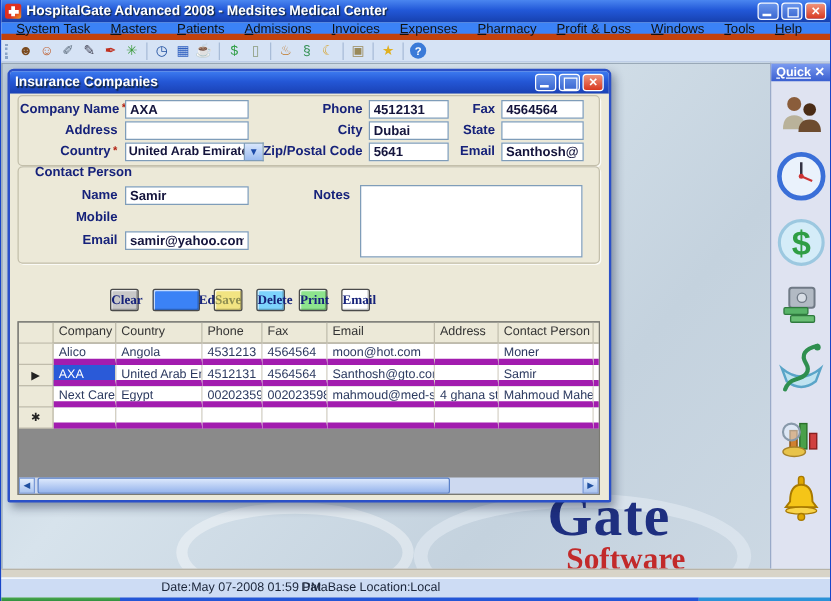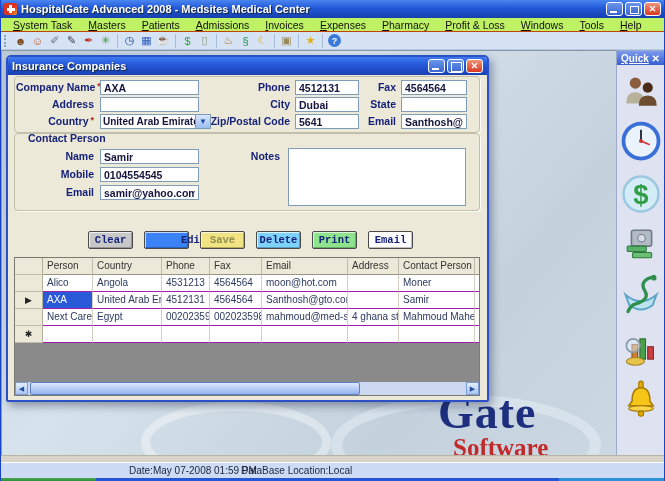--- a/index.html
+++ b/index.html
@@ -19,23 +19,23 @@
   .winbtns { display:flex; gap:2px; }
   .wbtn { width:17px; height:14px; border-radius:3px; border:1px solid #fff;
     background:linear-gradient(180deg,#6a96ec,#3a66d0); position:relative; cursor:pointer; }
   .wbtn.close { background:linear-gradient(180deg,#f0947c,#d83820); color:#fff; font-size:9px;
     font-weight:bold; text-align:center; line-height:12px; }
   .wbtn.minimize::after { content:""; position:absolute; left:3px; bottom:2px; width:7px; height:2px; background:#fff; }
   .wbtn.restore::after { content:""; position:absolute; left:4px; top:3px; width:7px; height:6px;
     border:1.5px solid #fff; background:transparent; }
   .wbtn.maximize::after { content:""; position:absolute; left:3px; top:2px; width:9px; height:8px; border:1.5px solid #fff; }
 
-  .menubar { position:absolute; top:18px; left:0; right:0; height:14px; background:#bef264;
+  .menubar { position:absolute; top:18px; left:0; right:0; height:14px; background:#3b82f6;
     display:flex; align-items:center; padding-left:4px; font-size:10.5px; color:#111;
-    border-bottom:1px solid #c2410c; }
+    border-bottom:5px solid #c2410c; }
   .menu-item { padding:0 8px; cursor:default; white-space:nowrap; }
   .menu-item::first-letter { text-decoration:underline; }
 
   .toolbar { position:absolute; top:32px; left:0; right:0; height:18px; background:#d6e3f5;
     display:flex; align-items:center; padding-left:2px; border-bottom:1px solid #b6c8e2; }
   .tb-grip { width:4px; height:12px; border-left:2px dotted #8aa4c8; margin:0 4px 0 1px; }
   .tb-btn { width:17px; height:16px; display:flex; align-items:center; justify-content:center;
     font-size:11px; cursor:pointer; }
   .tb-btn.help { background:#3a7ad8; color:#fff; width:13px; height:13px; border-radius:50%;
     font-size:9px; font-weight:bold; margin-left:2px; }
@@ -87,29 +87,29 @@
     padding:0 3px; }
   textarea.fin { resize:none; }
   .combo { position:absolute; display:flex; }
   .combo .cin { width:96px; height:15px; border:1px solid #7f9db9; background:#fff;
     font-size:10px; font-weight:bold; color:#14143c; padding:0 2px; line-height:13px; white-space:nowrap; overflow:hidden; }
   .combo .carrow { width:15px; height:15px; border:1px solid #7f9db9; border-left:none;
     background:linear-gradient(180deg,#d8e6fc,#9cbcf0); color:#1c4aa8; font-size:8px;
     display:flex; align-items:center; justify-content:center; cursor:pointer; }
 
   .btnrow { position:absolute; left:80px; top:156px; display:flex; gap:11px; }
-  .dlg-btn { width:45px; height:18px; border:1px solid #4a4a4a; border-radius:2px;
-    font-family:Liberation Mono, monospace; font-size:10.5px; font-weight:bold; cursor:pointer;
+  .dlg-btn { width:23px; height:18px; border:1px solid #4a4a4a; border-radius:2px;
+    font-family:Liberation Serif, serif; font-size:10.5px; font-weight:bold; cursor:pointer;
     box-shadow:inset -1px -1px 0 rgba(0,0,0,.25), inset 1px 1px 0 rgba(255,255,255,.7); }
 
   .grid { position:absolute; left:6px; top:182px; width:466px; height:139px;
     border:1px solid #7a7a72; background:#8a8a8a; display:flex; flex-direction:column; overflow:hidden; }
   .g-row { display:flex; height:17px; flex:none; }
   .g-cell { height:17px; font-size:10px; color:#2c3a60; padding:2px 0 0 4px; white-space:nowrap;
-    overflow:hidden; background:#fff; border-right:1px solid #d4d0c3; border-bottom:1px solid #a21caf; }
+    overflow:hidden; background:#fff; border-right:1px solid #d4d0c3; border-bottom:5px solid #a21caf; }
   .g-head .g-cell { background:#ece9d8; color:#333; border-right:1px solid #c0bcab; border-bottom:1px solid #9a9684; }
   .g-selcol { width:28px; flex:none; background:#ece9d8; border-right:1px solid #b4b09c;
     border-bottom:1px solid #c0bcab; font-size:9px; color:#222; text-align:center; padding-top:3px; }
   .g-cell.sel { background:#2a5ad8; color:#fff; }
   .g-fill { flex:1; background:#8a8a8a; }
   .g-scroll { height:13px; flex:none; background:#cdd9f0; display:flex; align-items:center; }
   .g-arrow { width:13px; height:13px; flex:none; background:linear-gradient(180deg,#e4eefc,#aac4f0);
     border:1px solid #7a9ad8; color:#2050a0; font-size:7px; text-align:center; line-height:11px; cursor:pointer; }
   .g-track { flex:1; height:13px; position:relative; }
   .g-thumb { position:absolute; left:2px; top:0; width:330px; height:13px;
@@ -289,39 +289,38 @@
       <div class="flabel" style="left:352px;top:6px;width:36px;">Fax</div>
       <input class="fin" style="left: 393px; top: 5px; width: 66px;" value="4564564">
       <div class="flabel" style="left:352px;top:23px;width:36px;">State</div>
       <input class="fin" style="left: 393px; top: 22px; width: 66px;" value="">
       <div class="flabel" style="left:352px;top:40px;width:36px;">Email</div>
       <input class="fin" style="left: 393px; top: 39px; width: 66px;" value="Santhosh@gto.c">
 
       <div class="flabel" style="left:8px;top:75px;width:78px;padding-left:36px;">Name</div>
       <input class="fin" style="left: 92px; top: 74px; width: 99px;" value="Samir">
       <div class="flabel" style="left:8px;top:93px;width:78px;">Mobile</div>
-      <input class="fin" style="left: 92px; top: 92px; width: 99px;" value="0104554545">
       <div class="flabel" style="left:8px;top:111px;width:78px;">Email</div>
       <input class="fin" style="left: 92px; top: 110px; width: 99px;" value="samir@yahoo.com">
       <div class="flabel" style="left:236px;top:75px;width:36px;">Notes</div>
       <textarea class="fin" style="left: 280px; top: 73px; width: 178px; height: 58px;"></textarea>
 
       <div class="btnrow">
           <button class="dlg-btn" style="background: rgb(200, 200, 200); color: rgb(22, 34, 122);">Clear</button>
           <button class="dlg-btn" style="background: #3b82f6; color: rgb(22, 34, 122); padding-left: 36px;">Edit</button>
           <button class="dlg-btn" style="background: rgb(242, 228, 130); color: rgb(143, 143, 82);">Save</button>
           <button class="dlg-btn" style="background: #7dd3fc; color: rgb(22, 34, 122);">Delete</button>
           <button class="dlg-btn" style="background: rgb(141, 228, 141); color: rgb(22, 34, 122);">Print</button>
           <button class="dlg-btn" style="background: rgb(255, 255, 255); color: rgb(22, 34, 122);">Email</button>
         </div>
 
       <div class="grid">
           <div class="g-row g-head">
             <div class="g-selcol"></div>
-            <div class="g-cell" style="width: 50px; flex: 0 0 auto;">Person</div>
+            <div class="g-cell" style="width: 50px; flex: 0 0 auto;">Company</div>
             <div class="g-cell" style="width: 69px; flex: 0 0 auto;">Country</div>
             <div class="g-cell" style="width: 48px; flex: 0 0 auto;">Phone</div>
             <div class="g-cell" style="width: 52px; flex: 0 0 auto;">Fax</div>
             <div class="g-cell" style="width: 86px; flex: 0 0 auto;">Email</div>
             <div class="g-cell" style="width: 51px; flex: 0 0 auto;">Address</div>
             <div class="g-cell" style="width: 76px; flex: 0 0 auto;">Contact Person</div>
             <div class="g-cell" style="flex: 1 1 0%;">M</div>
           </div>
           <div class="g-row">
             <div class="g-selcol"></div>

